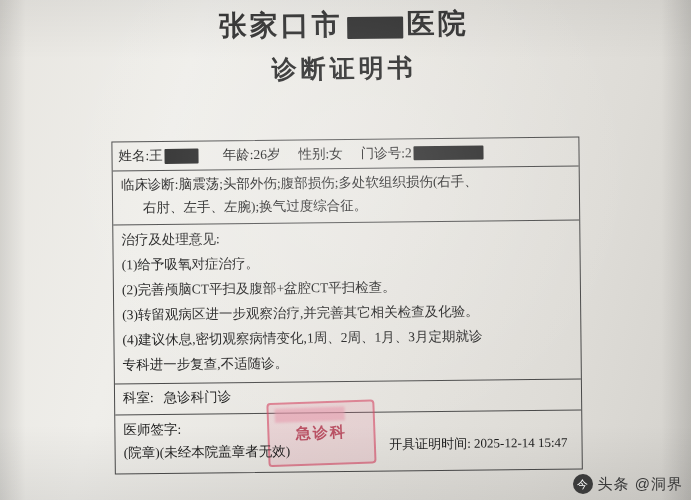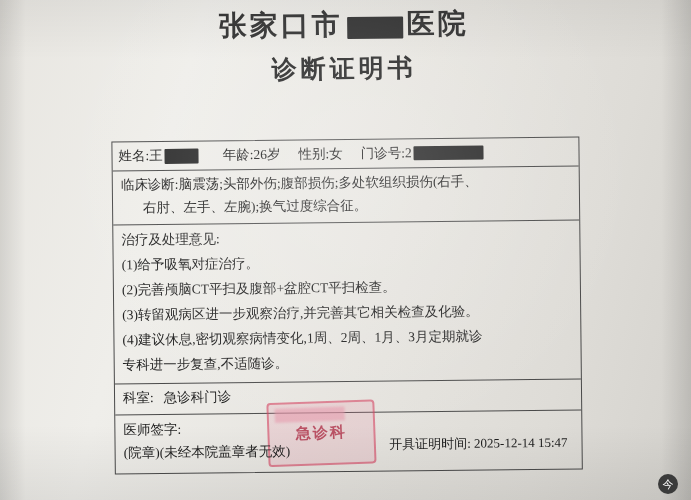--- a/index.html
+++ b/index.html
@@ -286,14 +286,15 @@
           <span>开具证明时间:</span>
           <span>2025-12-14  15:47</span>
         </div>
       </div>
 
     </div>
   </div>
 
   <div class="watermark">
     <div class="wm-logo">今</div>
+    <div class="wm-text">头条 @洞界</div>
   </div>
 </div>
 
 </body></html>

